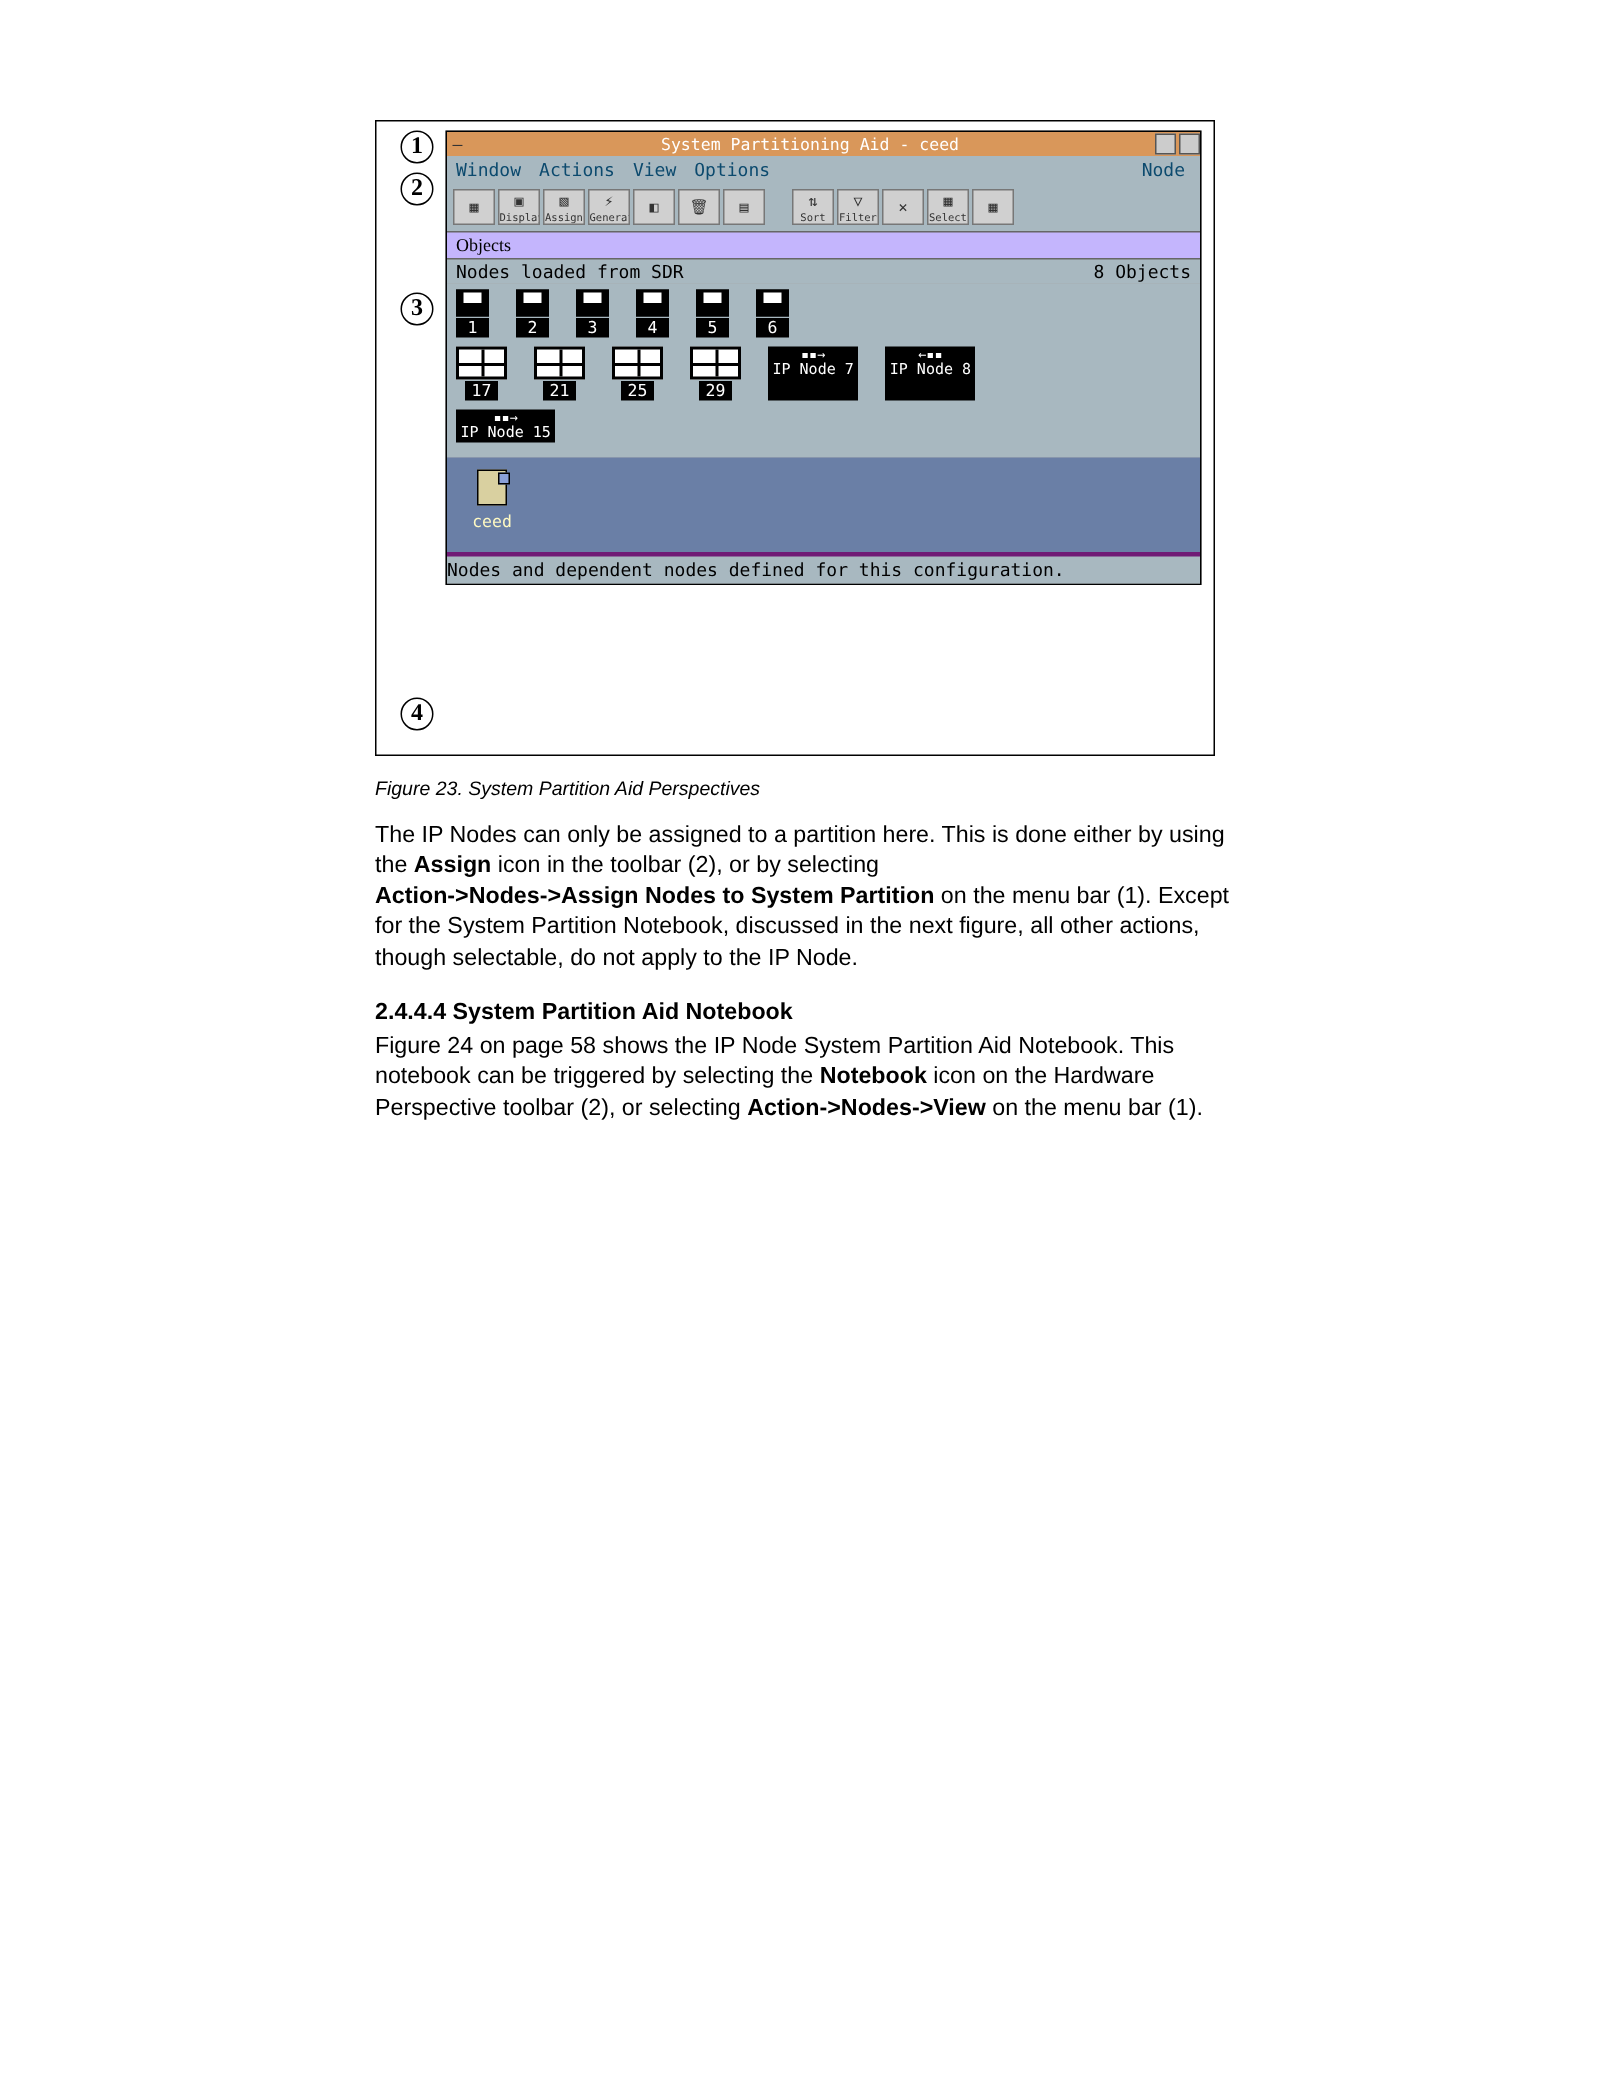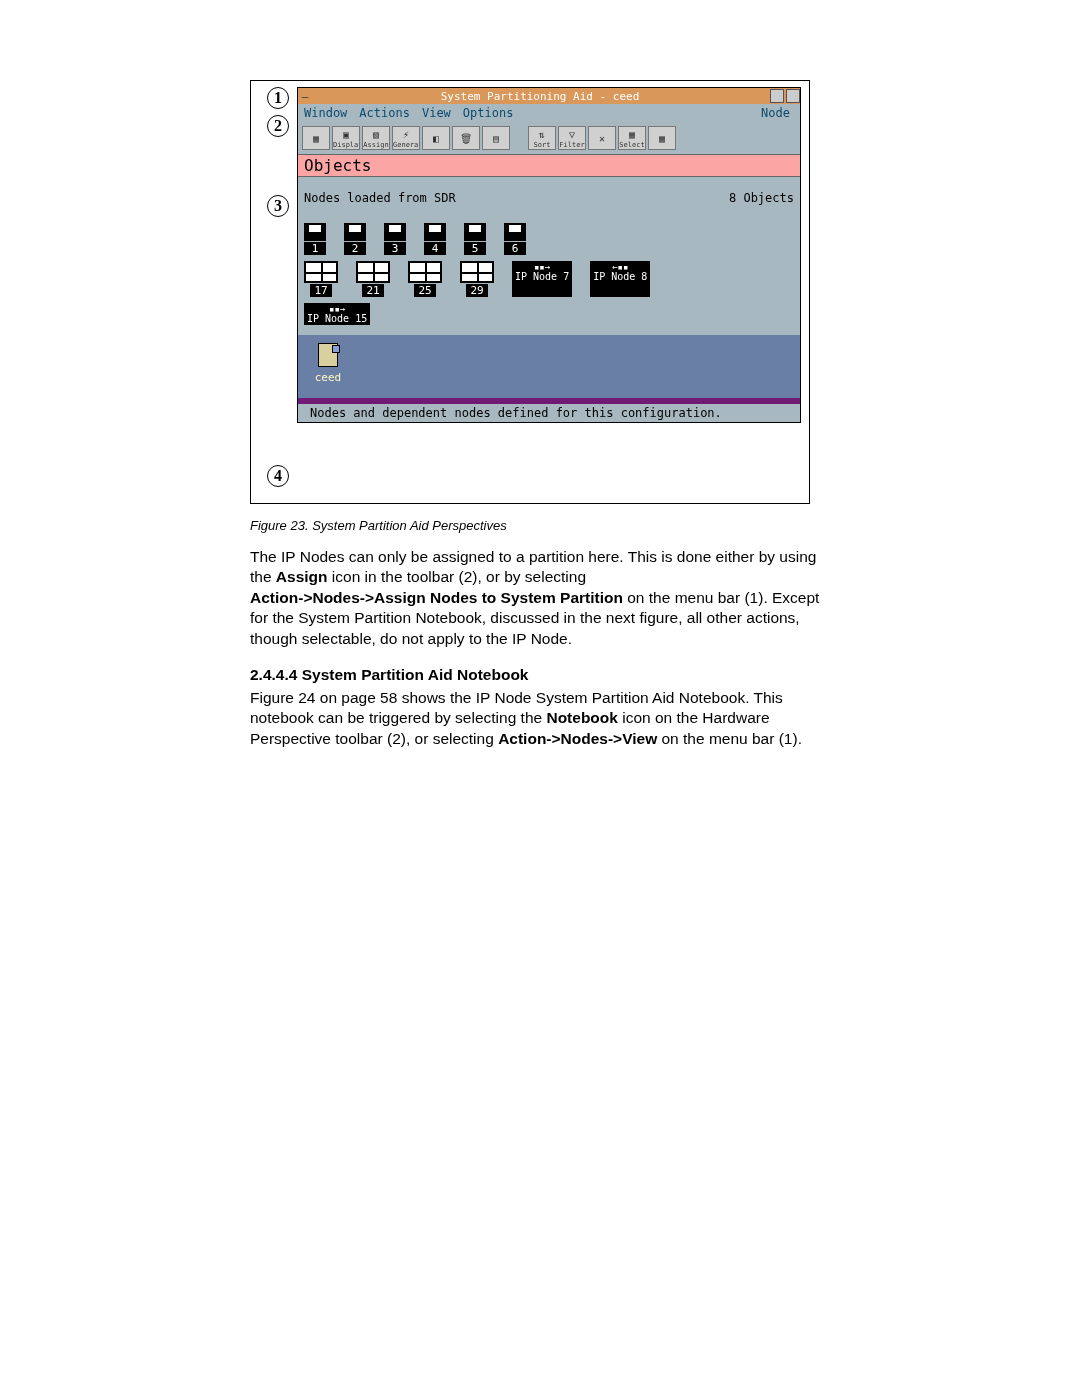--- a/index.html
+++ b/index.html
@@ -113,28 +113,29 @@
     justify-content: flex-end;
   }
   .toolbtn .ic {
     flex: 1;
     display: flex;
     align-items: center;
     justify-content: center;
     font-size: 10px;
   }
   .panel-label {
-    background: #fca5a5;
+    background: #c4b5fd;
     padding: 1px 6px;
-    font-size: 16px;
+    font-size: 12px;
     border-top: 1px solid #666;
+    font-family: Liberation Serif, serif;
   }
   .pane-header {
     background: #a8b8c0;
-    padding: 14px 6px;
+    padding: 1px 6px;
     display: flex;
     font-size: 12px;
     border-top: 1px solid #666;
   }
   .pane-header .left {
     flex: 1;
   }
   .pane {
     background: #a8b8c0;
     padding: 4px 6px;
@@ -221,23 +222,23 @@
   .part-item .picon::after {
     content: '';
     position: absolute;
     top: 1px; right: -3px;
     width: 6px; height: 6px;
     background: #8aa0d8;
     border: 1px solid #000;
   }
   .statusbar {
     background: #a8b8c0;
-    padding: 2px 12px;
+    padding: 2px 0;
     font-size: 12px;
-    border-top: 6px solid #701a75;
+    border-top: 3px solid #701a75;
   }
   .caption {
     font-style: italic;
     font-size: 13px;
     margin: 14px 0 14px 0;
   }
   .body-text {
     margin-left: 150px;
     width: 570px;
     font-size: 15.5px;

